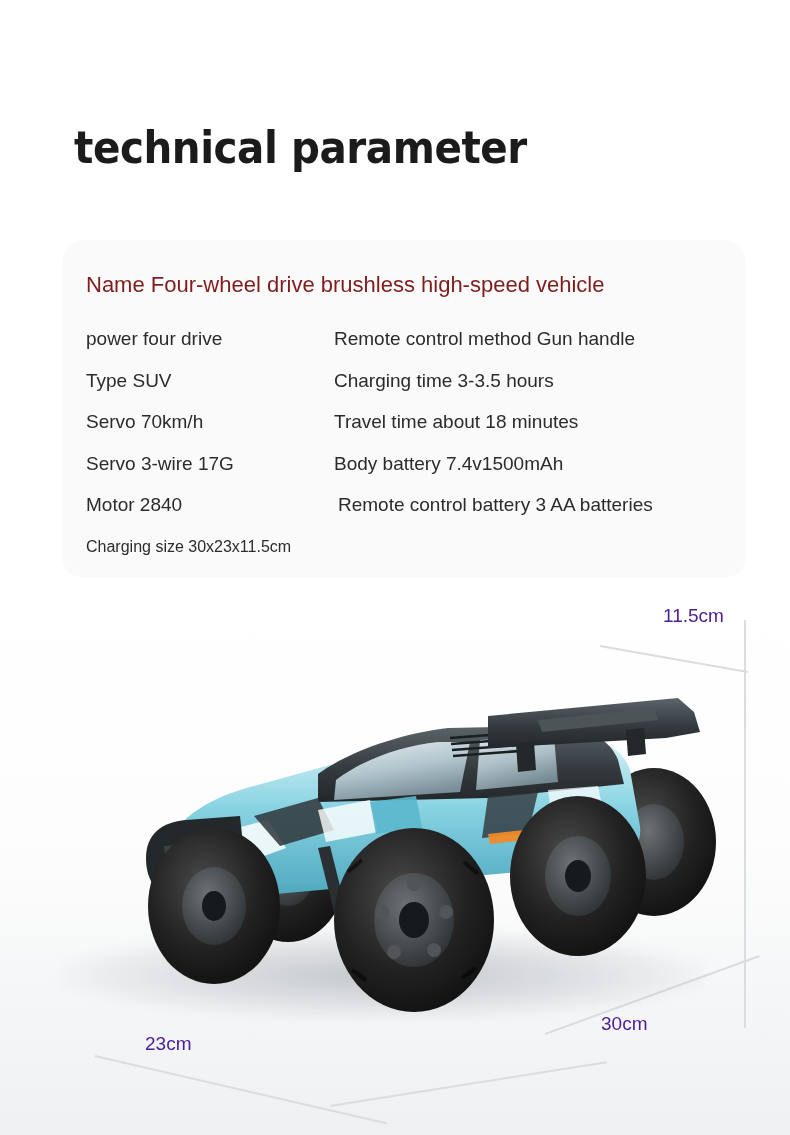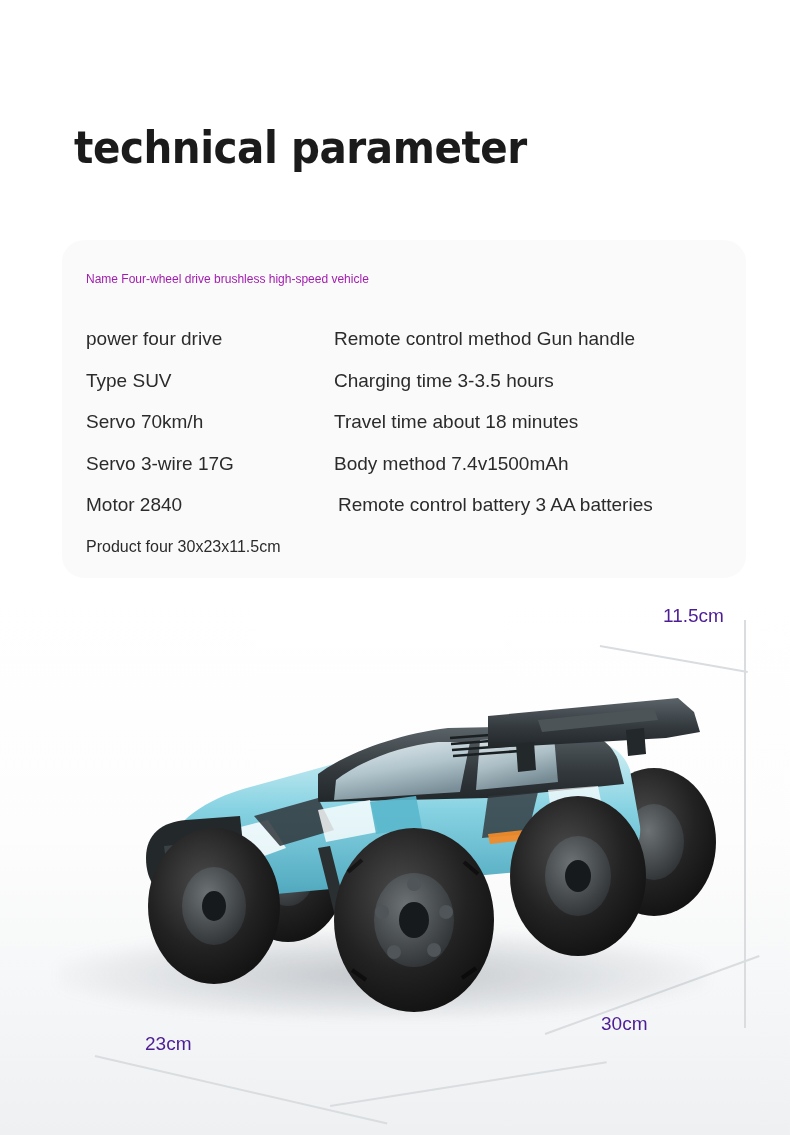--- a/index.html
+++ b/index.html
@@ -37,22 +37,22 @@
     top: 240px;
     width: 684px;
     height: 338px;
     background: #fafafa;
     border-radius: 22px;
   }
   .spec-title {
     position: absolute;
     left: 24px;
     top: 32px;
-    font-size: 12px;
-    color: #a21caf;
+    font-size: 22px;
+    color: #7f1d1d;
     white-space: nowrap;
   }
   .spec-col-left {
     position: absolute;
     left: 24px;
     top: 78px;
     width: 260px;
   }
   .spec-col-right {
     position: absolute;
@@ -172,28 +172,28 @@
 
 <div class="spec-card">
   <div class="spec-title">Name Four-wheel drive brushless high-speed vehicle</div>
 
   <div class="spec-col-left">
     <div class="spec-row">power four drive</div>
     <div class="spec-row">Type SUV</div>
     <div class="spec-row">Servo 70km/h</div>
     <div class="spec-row">Servo 3-wire 17G</div>
     <div class="spec-row">Motor 2840</div>
-    <div class="spec-row small">Product four 30x23x11.5cm</div>
+    <div class="spec-row small">Charging size 30x23x11.5cm</div>
   </div>
 
   <div class="spec-col-right">
     <div class="spec-row">Remote control method Gun handle</div>
     <div class="spec-row">Charging time 3-3.5 hours</div>
     <div class="spec-row">Travel time about 18 minutes</div>
-    <div class="spec-row">Body method 7.4v1500mAh</div>
+    <div class="spec-row">Body battery 7.4v1500mAh</div>
     <div class="spec-row">Remote control battery 3 AA batteries</div>
   </div>
 </div>
 
 <div class="photo-area">
   <div class="floor"></div>
 
   <div class="dim-line dim-v-right"></div>
   <div class="dim-line dim-diag-top-right"></div>
   <div class="dim-line dim-diag-right"></div>

